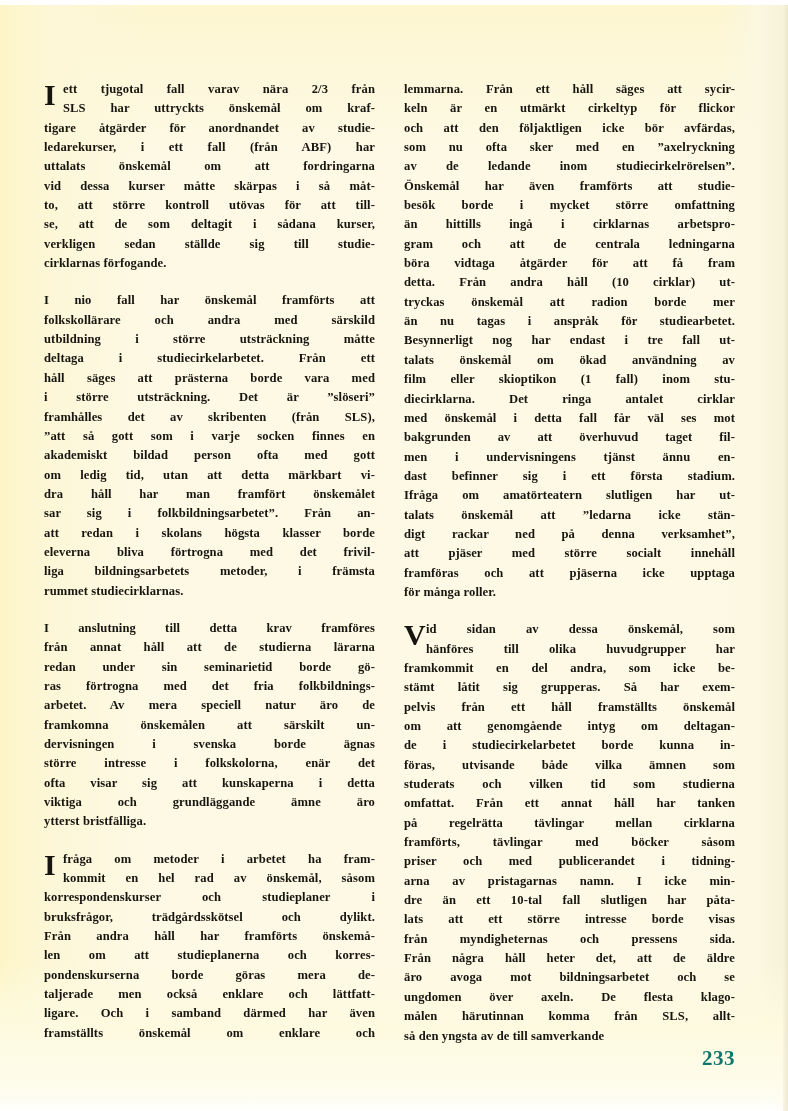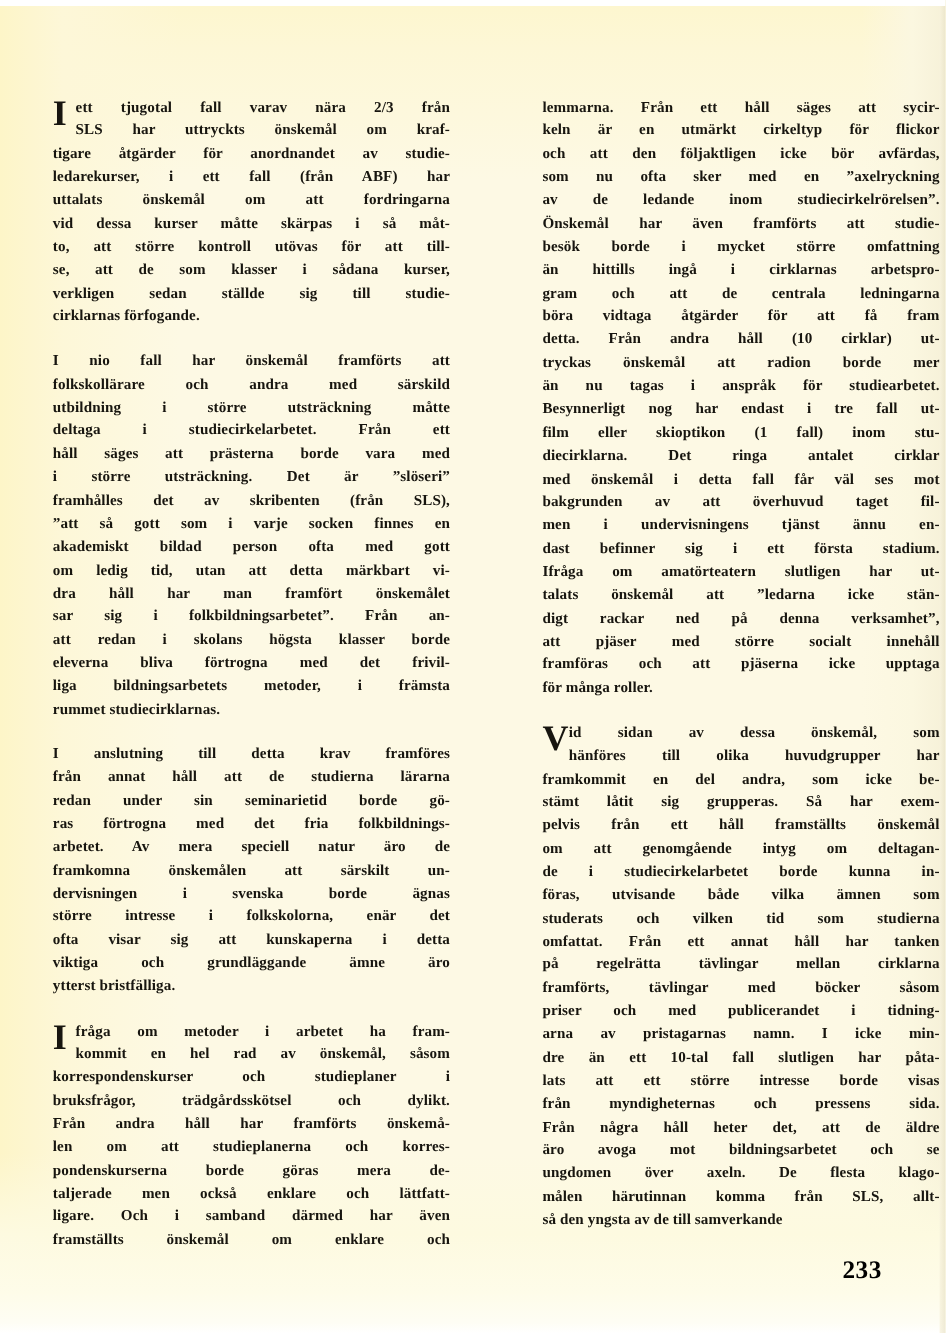--- a/index.html
+++ b/index.html
@@ -48,21 +48,21 @@
   
   .col{
     position:absolute;top:80px;width:331px;
     color:#17150f;
     font-weight:bold;
     font-size:12.6px;
     line-height:19.35px;
     letter-spacing:0.1px;
   }
   .col-left{left:44px;}
-  .col-right{left:404px;margin-left:48px;}
+  .col-right{left:404px;}
 
   .para{margin:0;}
   .para + .para{margin-top:0px;}
   .para.gap{margin-top:18px;}
 
   
   .line{
     display:block;
     text-align:justify;
     text-align-last:justify;
@@ -88,21 +88,21 @@
   .dc-indent2{ padding-left:19px; }
   .dc-indent-v1{ padding-left:22px; }
   .dc-indent-v2{ padding-left:22px; }
 
   .folio{
     position:absolute;
     right:53px;bottom:40px;
     font-family:"Liberation Serif", serif;
     font-weight:bold;
     font-size:21px;
-    color:#000000;
+    color:#0f766e;
     letter-spacing:0.5px;
   }
 </style>
 </head>
 <body>
 
 <div class="page">
 
   <div class="tint-top"></div>
   <div class="tint-left"></div>
@@ -114,21 +114,21 @@
   <div class="col col-left" id="col-left">
       <div class="para dropcap-para">
         <span class="dropcap">I</span>
         <span class="line dc-indent1">ett tjugotal fall varav nära 2/3 från</span>
         <span class="line dc-indent2">SLS har uttryckts önskemål om kraf-</span>
         <span class="line">tigare åtgärder för anordnandet av studie-</span>
         <span class="line">ledarekurser, i ett fall (från ABF) har</span>
         <span class="line">uttalats önskemål om att fordringarna</span>
         <span class="line">vid dessa kurser måtte skärpas i så måt-</span>
         <span class="line">to, att större kontroll utövas för att till-</span>
-        <span class="line">se, att de som klasser i sådana kurser,</span>
+        <span class="line">se, att de som deltagit i sådana kurser,</span>
         <span class="line">verkligen sedan ställde sig till studie-</span>
         <span class="line last">cirklarnas förfogande.</span>
       </div>
       <div class="para gap">
         <span class="line">I nio fall har önskemål framförts att</span>
         <span class="line">folkskollärare och andra med särskild</span>
         <span class="line">utbildning i större utsträckning måtte</span>
         <span class="line">deltaga i studiecirkelarbetet. Från ett</span>
         <span class="line">håll säges att prästerna borde vara med</span>
         <span class="line">i större utsträckning. Det är ”slöseri”</span>
@@ -179,20 +179,21 @@
         <span class="line">av de ledande inom studiecirkelrörelsen”.</span>
         <span class="line">Önskemål har även framförts att studie-</span>
         <span class="line">besök borde i mycket större omfattning</span>
         <span class="line">än hittills ingå i cirklarnas arbetspro-</span>
         <span class="line">gram och att de centrala ledningarna</span>
         <span class="line">böra vidtaga åtgärder för att få fram</span>
         <span class="line">detta. Från andra håll (10 cirklar) ut-</span>
         <span class="line">tryckas önskemål att radion borde mer</span>
         <span class="line">än nu tagas i anspråk för studiearbetet.</span>
         <span class="line">Besynnerligt nog har endast i tre fall ut-</span>
+        <span class="line">talats önskemål om ökad användning av</span>
         <span class="line">film eller skioptikon (1 fall) inom stu-</span>
         <span class="line">diecirklarna. Det ringa antalet cirklar</span>
         <span class="line">med önskemål i detta fall får väl ses mot</span>
         <span class="line">bakgrunden av att överhuvud taget fil-</span>
         <span class="line">men i undervisningens tjänst ännu en-</span>
         <span class="line">dast befinner sig i ett första stadium.</span>
         <span class="line">Ifråga om amatörteatern slutligen har ut-</span>
         <span class="line">talats önskemål att ”ledarna icke stän-</span>
         <span class="line">digt rackar ned på denna verksamhet”,</span>
         <span class="line">att pjäser med större socialt innehåll</span>

